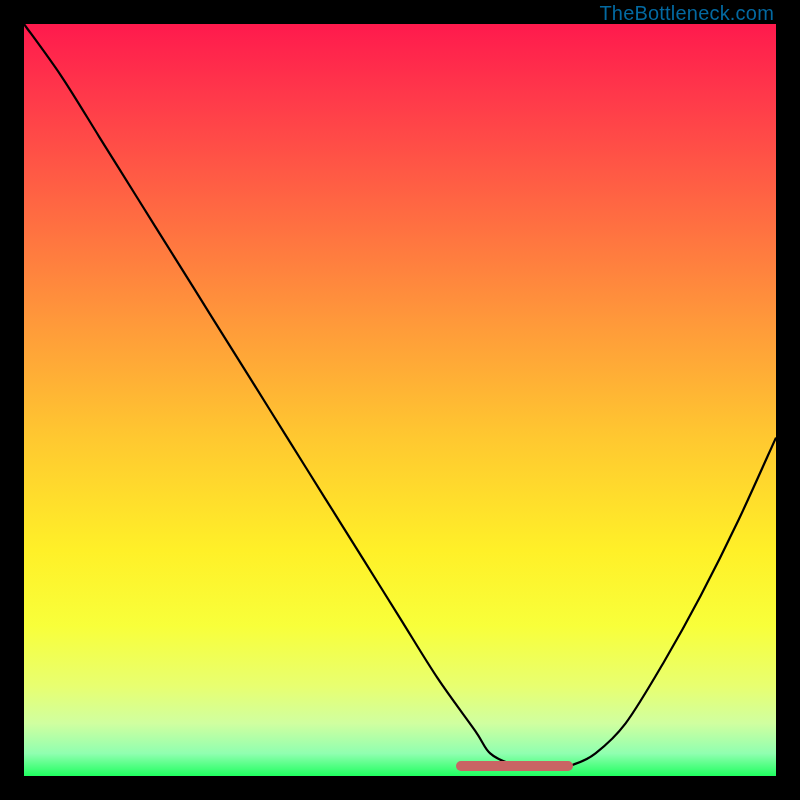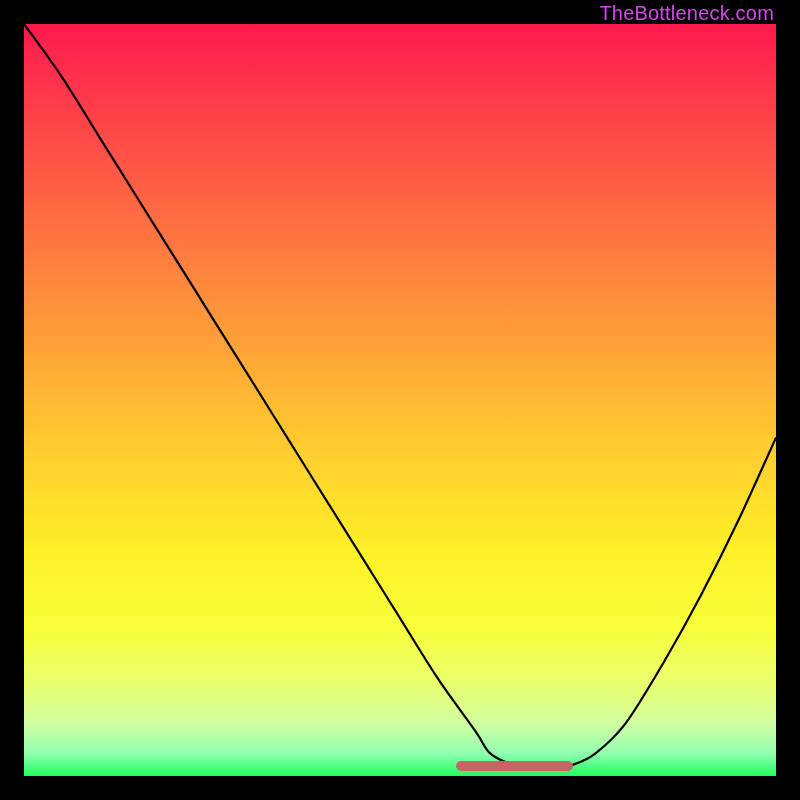--- a/index.html
+++ b/index.html
@@ -1,19 +1,19 @@
 <!DOCTYPE html>
 <html><head>
   <meta charset="utf-8">
   <style>
     * { margin: 0; padding: 0; box-sizing: border-box; }
     body { width: 800px; height: 800px; background: #000; position: relative; font-family: Arial, sans-serif; }
     .chart-area { position: absolute; left: 24px; top: 24px; width: 752px; height: 752px; }
     .gradient-bg { position: absolute; left: 0; top: 0; width: 100%; height: 100%; }
-    .attribution { position: absolute; top: 2px; right: 26px; color: #d946ef; font-size: 20px; font-weight: 500; letter-spacing: 0.2px; }
+    .attribution { position: absolute; top: 2px; right: 26px; color: #0369a1; font-size: 20px; font-weight: 500; letter-spacing: 0.2px; }
     .curve-svg { position: absolute; left: 0; top: 0; width: 100%; height: 100%; }
     .marker-line { position: absolute; height: 10px; background: #c96464; border-radius: 5px; }
   </style>
 </head>
 <body>
 
 <div class="chart-area">
   <svg class="gradient-bg" viewBox="0 0 752 752" preserveAspectRatio="none">
     <defs>
       <linearGradient id="bg-grad" x1="0" y1="0" x2="0" y2="1">

